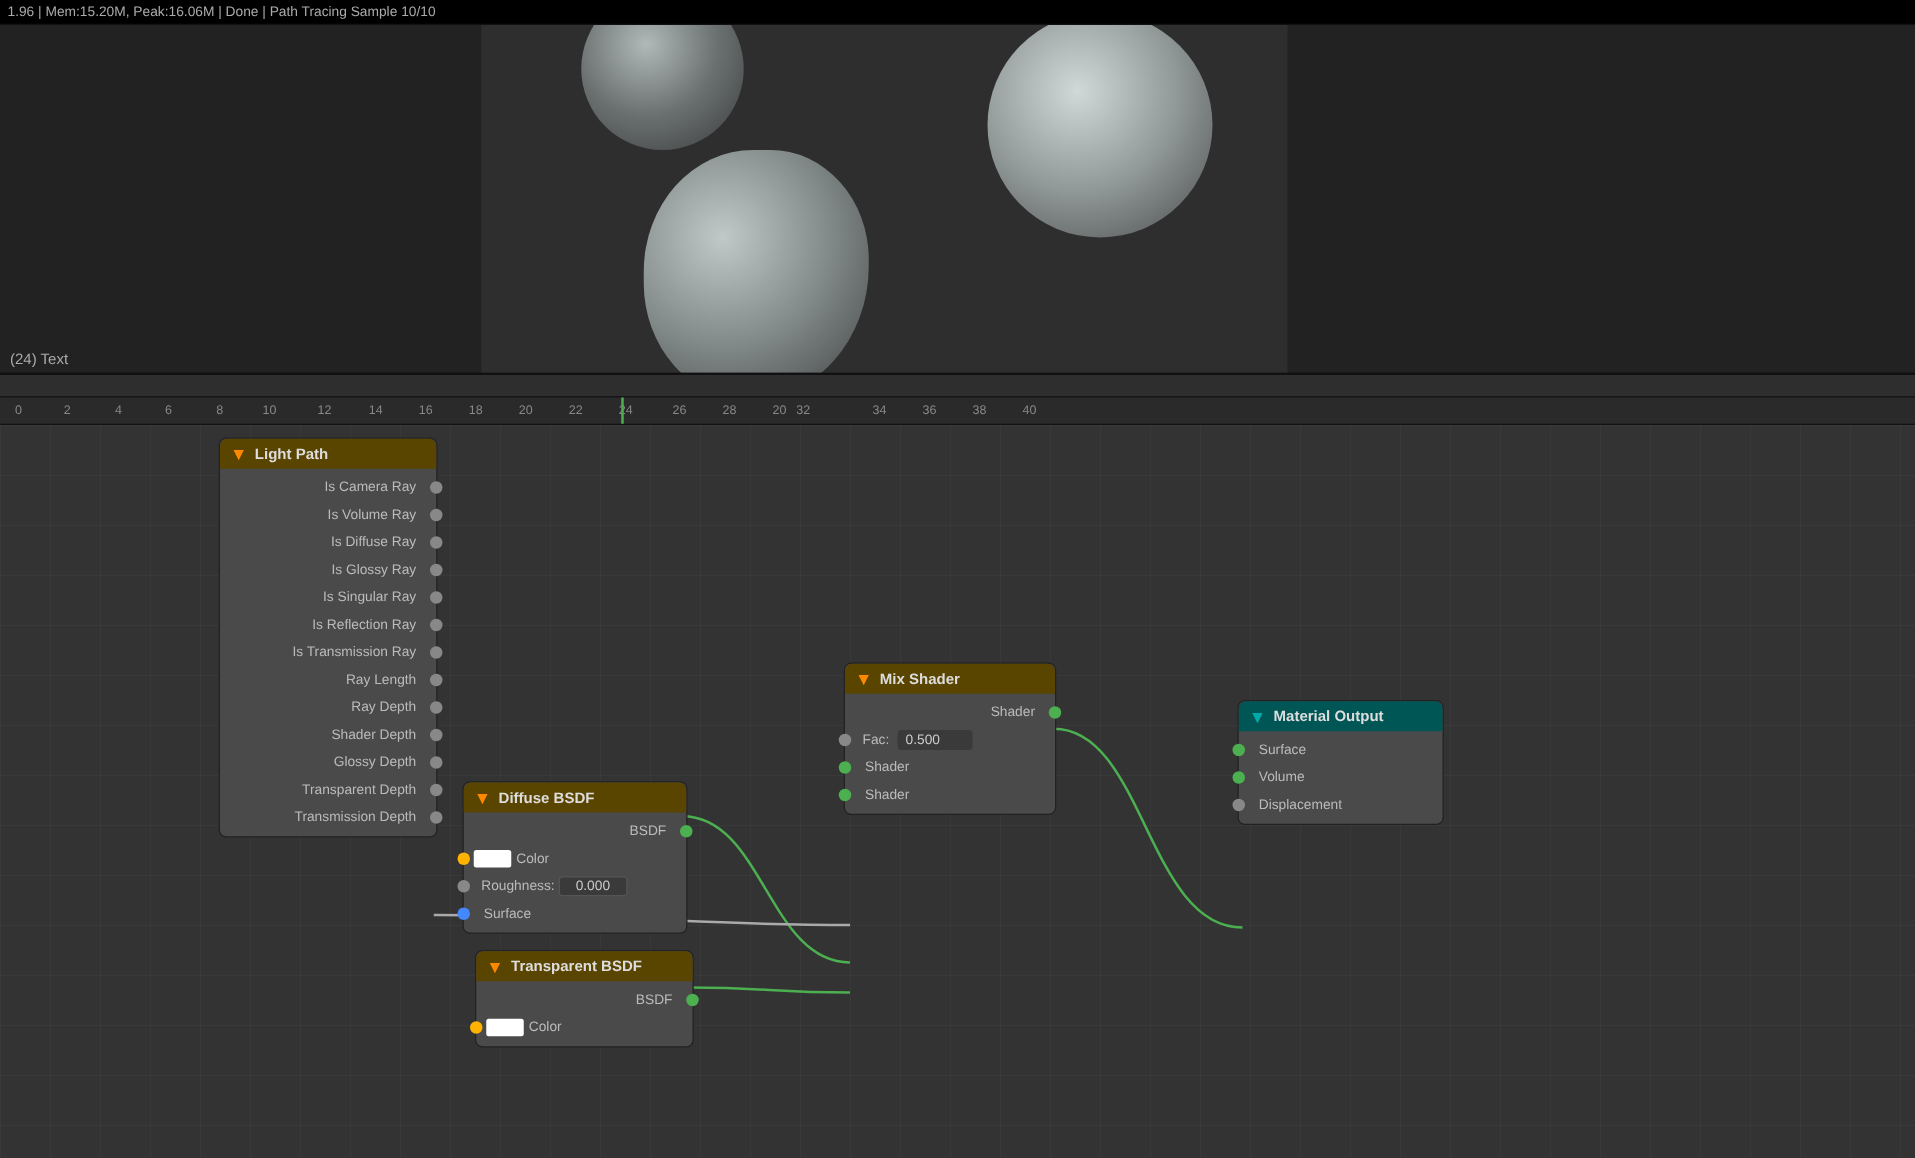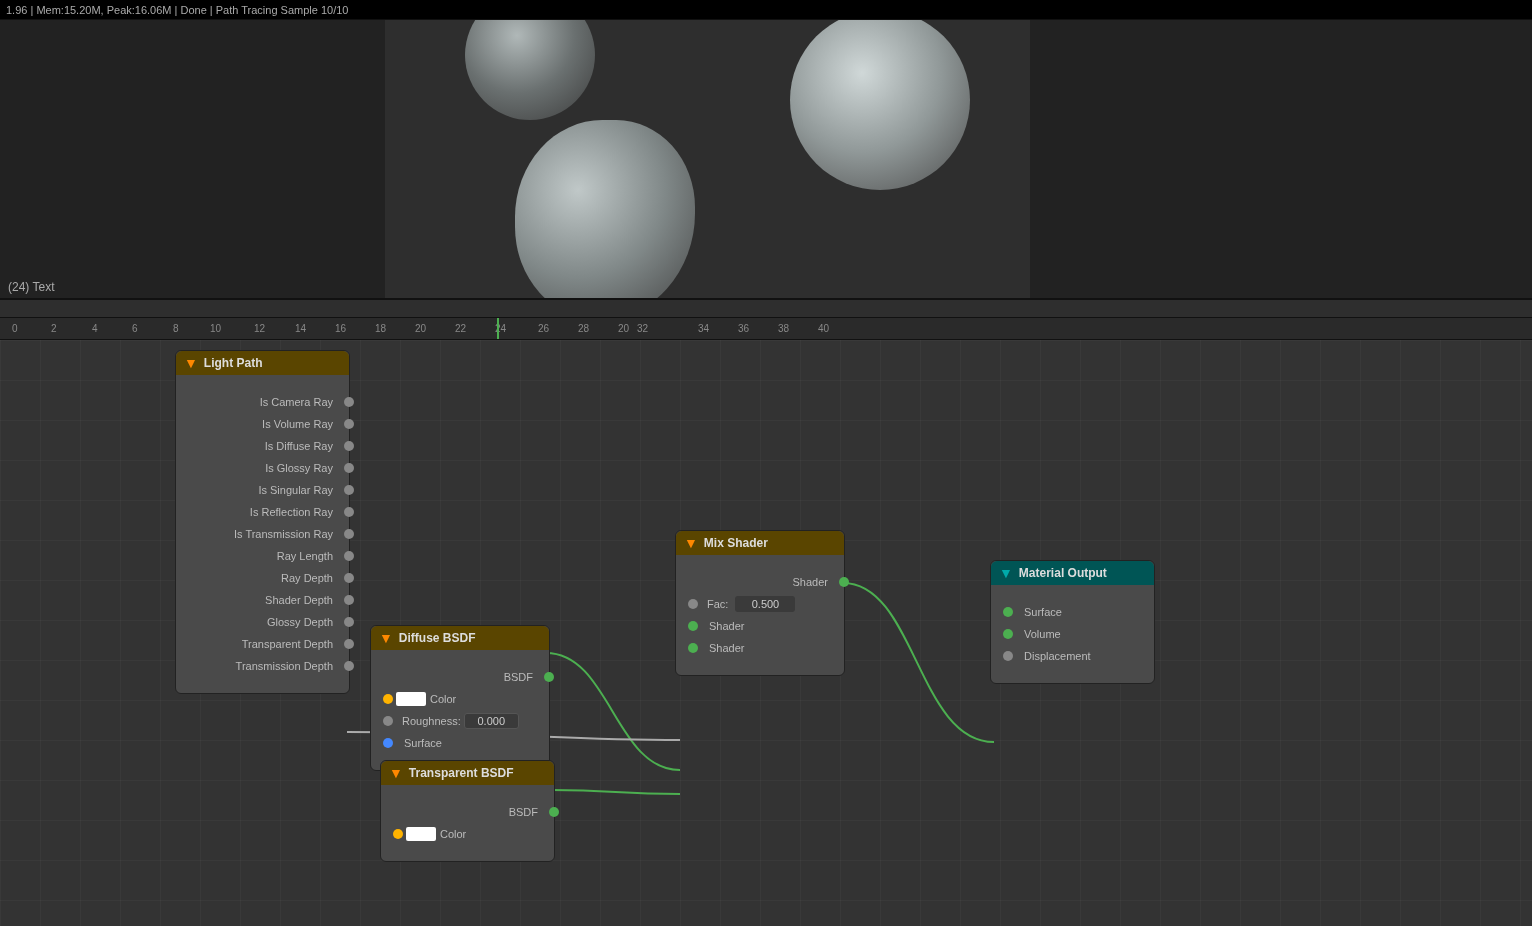--- a/index.html
+++ b/index.html
@@ -161,22 +161,21 @@
       padding: 4px 8px;
       border-radius: 6px 6px 0 0;
       background: #555;
       font-size: 12px;
       font-weight: bold;
       color: #ddd;
       gap: 6px;
     }
 
     .node-body {
-      padding: 16px 0;
-      margin-left: 17px;
+      padding: 4px 0;
     }
 
     .node-row {
       display: flex;
       align-items: center;
       padding: 2px 8px;
       height: 22px;
       font-size: 11px;
       color: #bbb;
       position: relative;
@@ -293,21 +292,21 @@
     }
 
     .fac-field {
       background: #3a3a3a;
       border: none;
       border-radius: 3px;
       color: #ccc;
       font-size: 11px;
       padding: 2px 6px;
       width: 90px;
-      text-align: center;
+      text-align: left;
     }
 
     
     #connections-svg {
       position: absolute;
       top: 0;
       left: 0;
       width: 100%;
       height: 100%;
       pointer-events: none;

